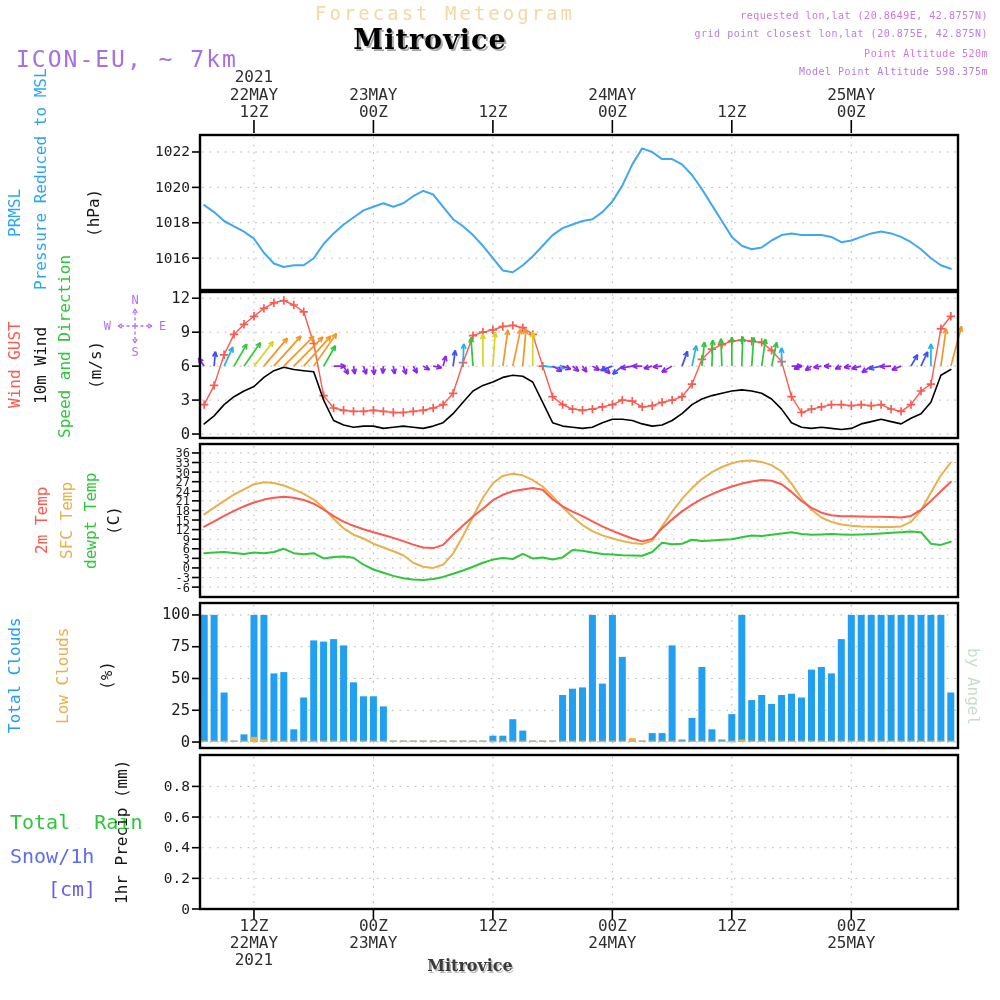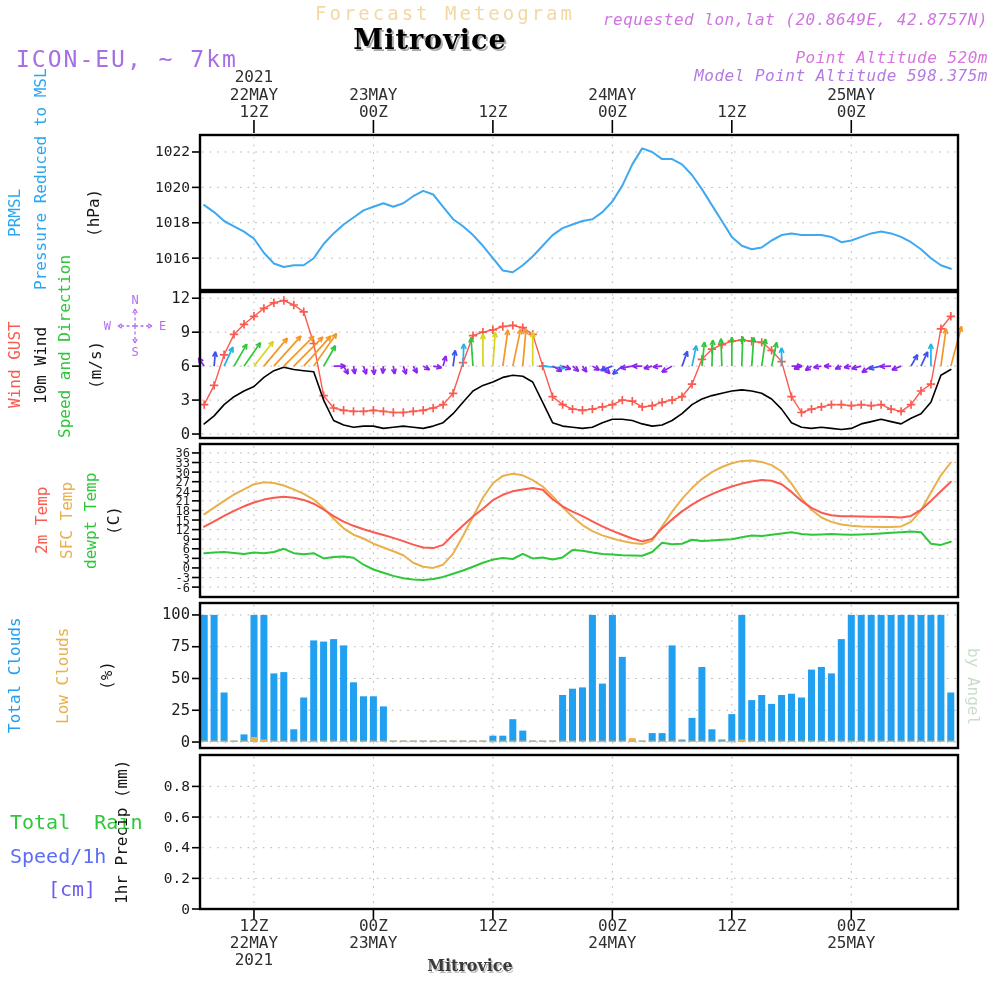--- a/index.html
+++ b/index.html
@@ -3,21 +3,21 @@
 <meta charset="utf-8">
 <style>
   html,body{margin:0;padding:0;background:#fff;}
   #page{position:relative;width:1000px;height:1000px;background:#fff;overflow:hidden;
         font-family:"DejaVu Sans Mono","Liberation Mono",monospace;}
   #plot{position:absolute;left:0;top:0;}
   .abs{position:absolute;}
   .hdr-title{left:280px;top:2px;width:330px;text-align:center;font-size:19px;letter-spacing:3px;color:#f2d9a2;}
   .hdr-station{left:310px;top:24px;width:240px;text-align:center;font-size:27px;font-weight:bold;
                font-family:"DejaVu Serif","Liberation Serif",serif;color:#000;text-shadow:2px 2px 0 #a9a9a9;letter-spacing:1px;}
-  .hdr-r{right:12px;text-align:center;font-size:16px;letter-spacing:0.5px;font-style:italic;}
+  .hdr-r{right:12px;text-align:center;font-size:10px;letter-spacing:0.5px;}
   .r1{top:10px;color:#cf74e0;}
   .r2{top:28px;color:#b87fe2;}
   .r3{top:48px;color:#d973dd;}
   .r4{top:66px;color:#b47ae2;}
   .icon-eu{left:16px;top:46px;font-size:23px;letter-spacing:2px;color:#a76fe3;}
   .vlabel{writing-mode:vertical-rl;transform:rotate(180deg);text-align:center;width:22px;font-size:16px;white-space:pre;}
   .c-blue{color:#2aa7f2}.c-red{color:#fa5a50}.c-black{color:#161616}.c-green{color:#2ec73a}
   .c-orange{color:#e9b04c}.c-sky{color:#219ff1}.c-snow{color:#5b6cf5}.c-cm{color:#6a5df0}
   .p5txt{font-size:20px;white-space:pre;}
   .watermark{left:964px;top:648px;height:110px;writing-mode:vertical-rl;font-size:16px;color:#c9dec9;}
@@ -600,20 +600,21 @@
       <rect x="200" y="135" width="758" height="155" fill="none" stroke="#000" stroke-width="2.4"></rect>
       <rect x="200" y="292" width="758" height="146" fill="none" stroke="#000" stroke-width="2.4"></rect>
       <rect x="200" y="444" width="758" height="153" fill="none" stroke="#000" stroke-width="2.4"></rect>
       <rect x="200" y="603" width="758" height="145" fill="none" stroke="#000" stroke-width="2.4"></rect>
       <rect x="200" y="755" width="758" height="154" fill="none" stroke="#000" stroke-width="2.4"></rect>
     </svg>
 
   <div class="abs hdr-title">Forecast Meteogram</div>
   <div class="abs hdr-station">Mitrovice</div>
   <div class="abs hdr-r r1">requested lon,lat (20.8649E, 42.8757N)</div>
+  <div class="abs hdr-r r2">grid point closest lon,lat (20.875E, 42.875N)</div>
   <div class="abs hdr-r r3">Point Altitude 520m</div>
   <div class="abs hdr-r r4">Model Point Altitude 598.375m</div>
   <div class="abs icon-eu">ICON-EU, ~ 7km</div>
 
   <div class="abs vlabel c-blue" style="left:5px;top:135px;height:155px;">PRMSL</div>
   <div class="abs vlabel c-blue" style="left:31px;top:135px;height:155px;">Pressure Reduced to MSL</div>
   <div class="abs vlabel c-black" style="left:84px;top:135px;height:155px;">(hPa)</div>
 
   <div class="abs vlabel c-red" style="left:5px;top:292px;height:146px;">Wind GUST</div>
   <div class="abs vlabel c-black" style="left:31px;top:292px;height:146px;">10m Wind</div>
@@ -623,19 +624,19 @@
   <div class="abs vlabel c-red" style="left:32px;top:444px;height:153px;">2m Temp</div>
   <div class="abs vlabel c-orange" style="left:57px;top:444px;height:153px;">SFC Temp</div>
   <div class="abs vlabel c-green" style="left:81px;top:444px;height:153px;">dewpt Temp</div>
   <div class="abs vlabel c-black" style="left:104px;top:444px;height:153px;">(C)</div>
 
   <div class="abs vlabel c-sky" style="left:5px;top:603px;height:145px;">Total Clouds</div>
   <div class="abs vlabel c-orange" style="left:53px;top:603px;height:145px;">Low Clouds</div>
   <div class="abs vlabel c-black" style="left:97px;top:603px;height:145px;">(%)</div>
 
   <div class="abs p5txt c-green" style="left:10px;top:810px;">Total  Rain</div>
-  <div class="abs p5txt c-snow" style="left:10px;top:844px;">Speed/1h</div>
+  <div class="abs p5txt c-snow" style="left:10px;top:844px;">Snow/1h</div>
   <div class="abs p5txt c-cm" style="left:48px;top:877px;">[cm]</div>
   <div class="abs vlabel c-black" style="left:112px;top:755px;height:154px;">1hr Precip (mm)</div>
 
   <div class="abs watermark">by Angel</div>
   <div class="abs footer-station">Mitrovice</div>
 </div>
 
 </body></html>

